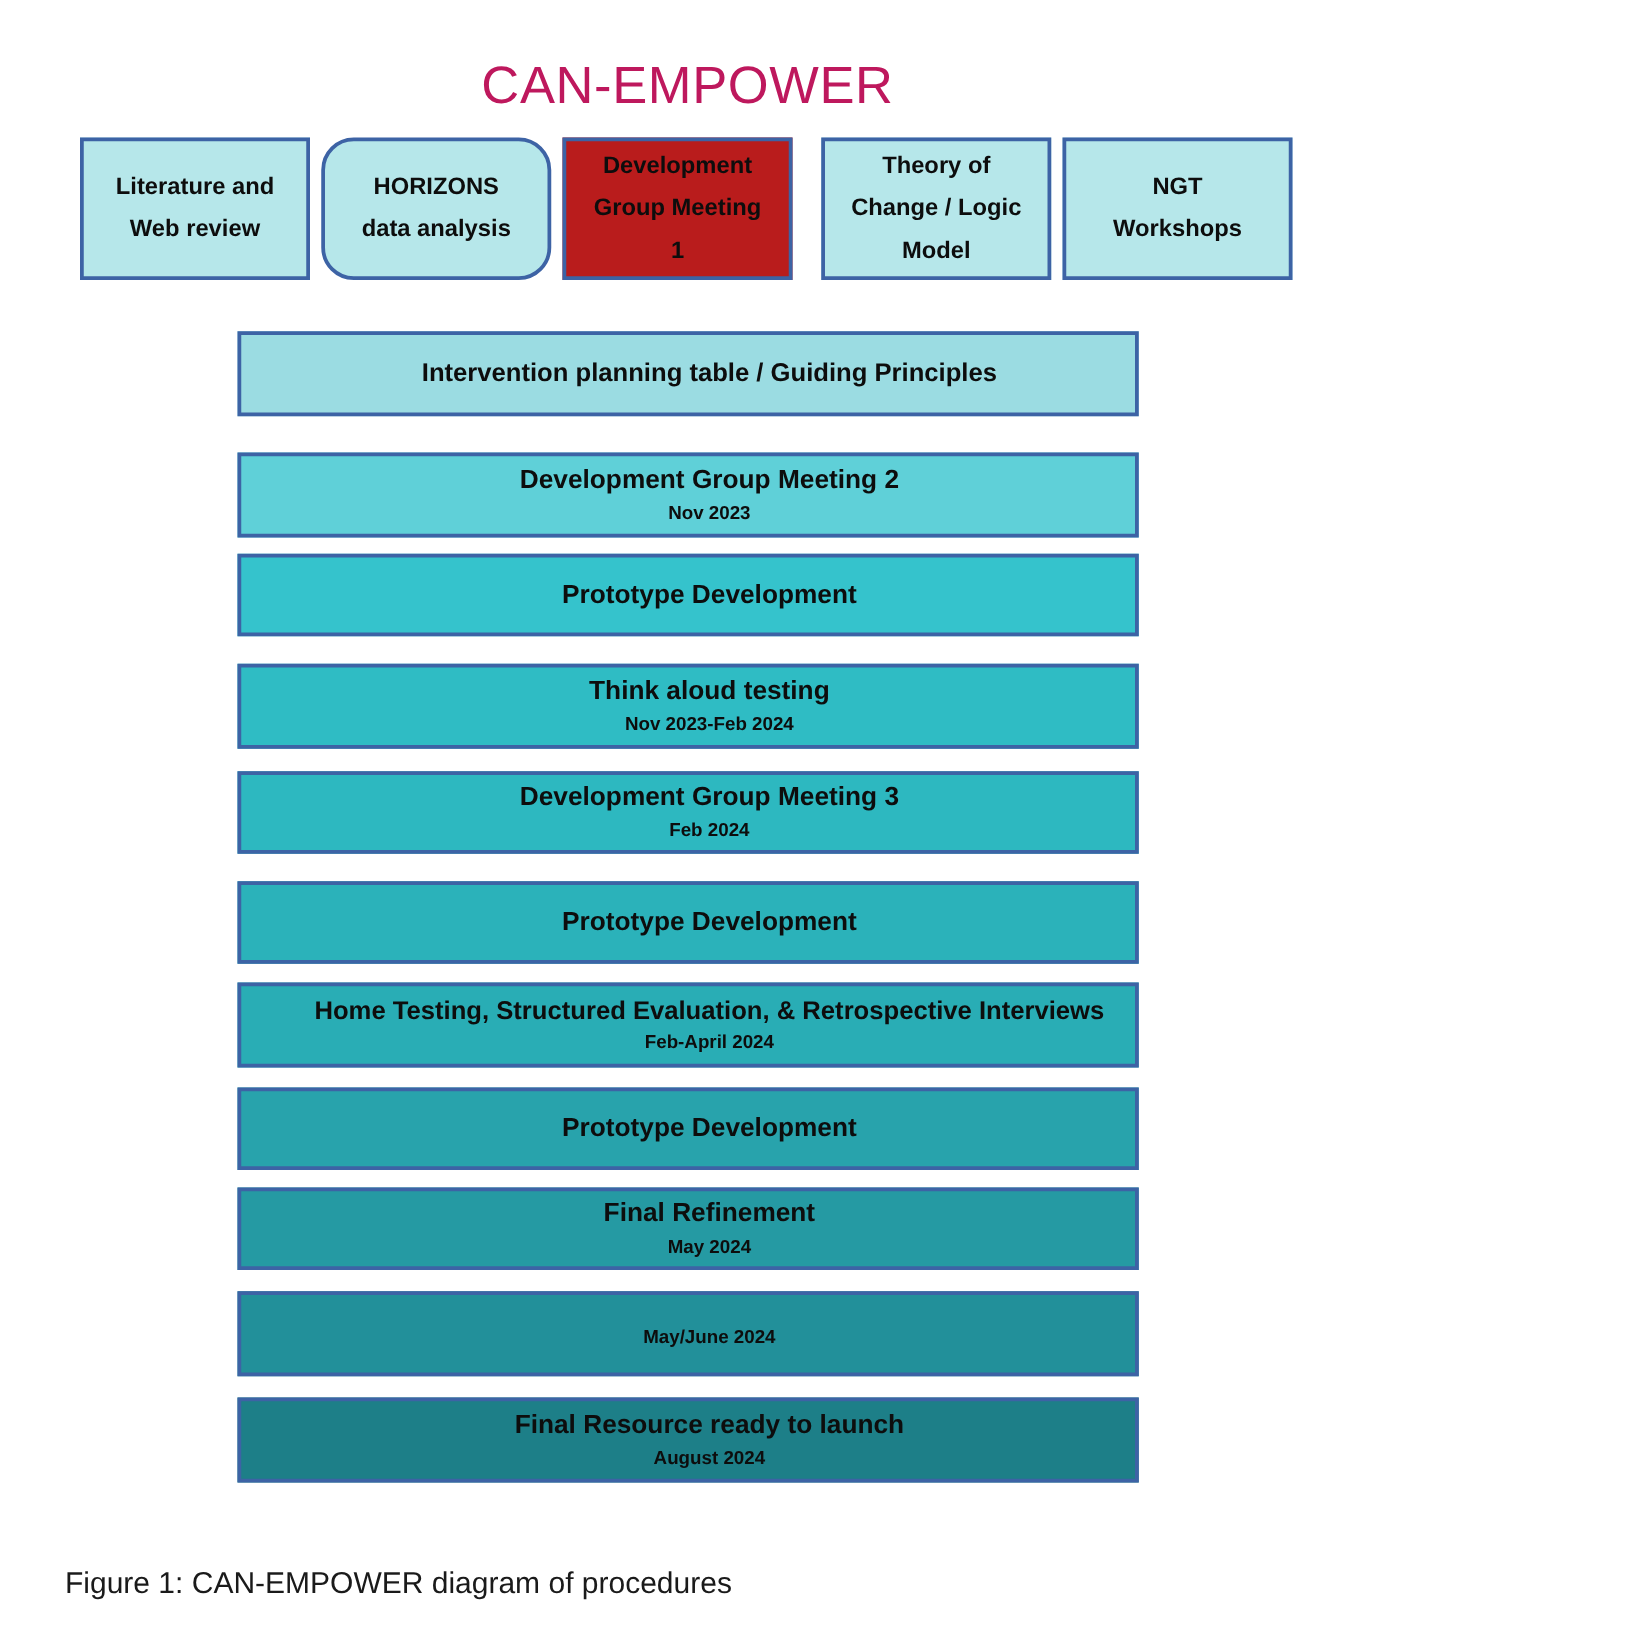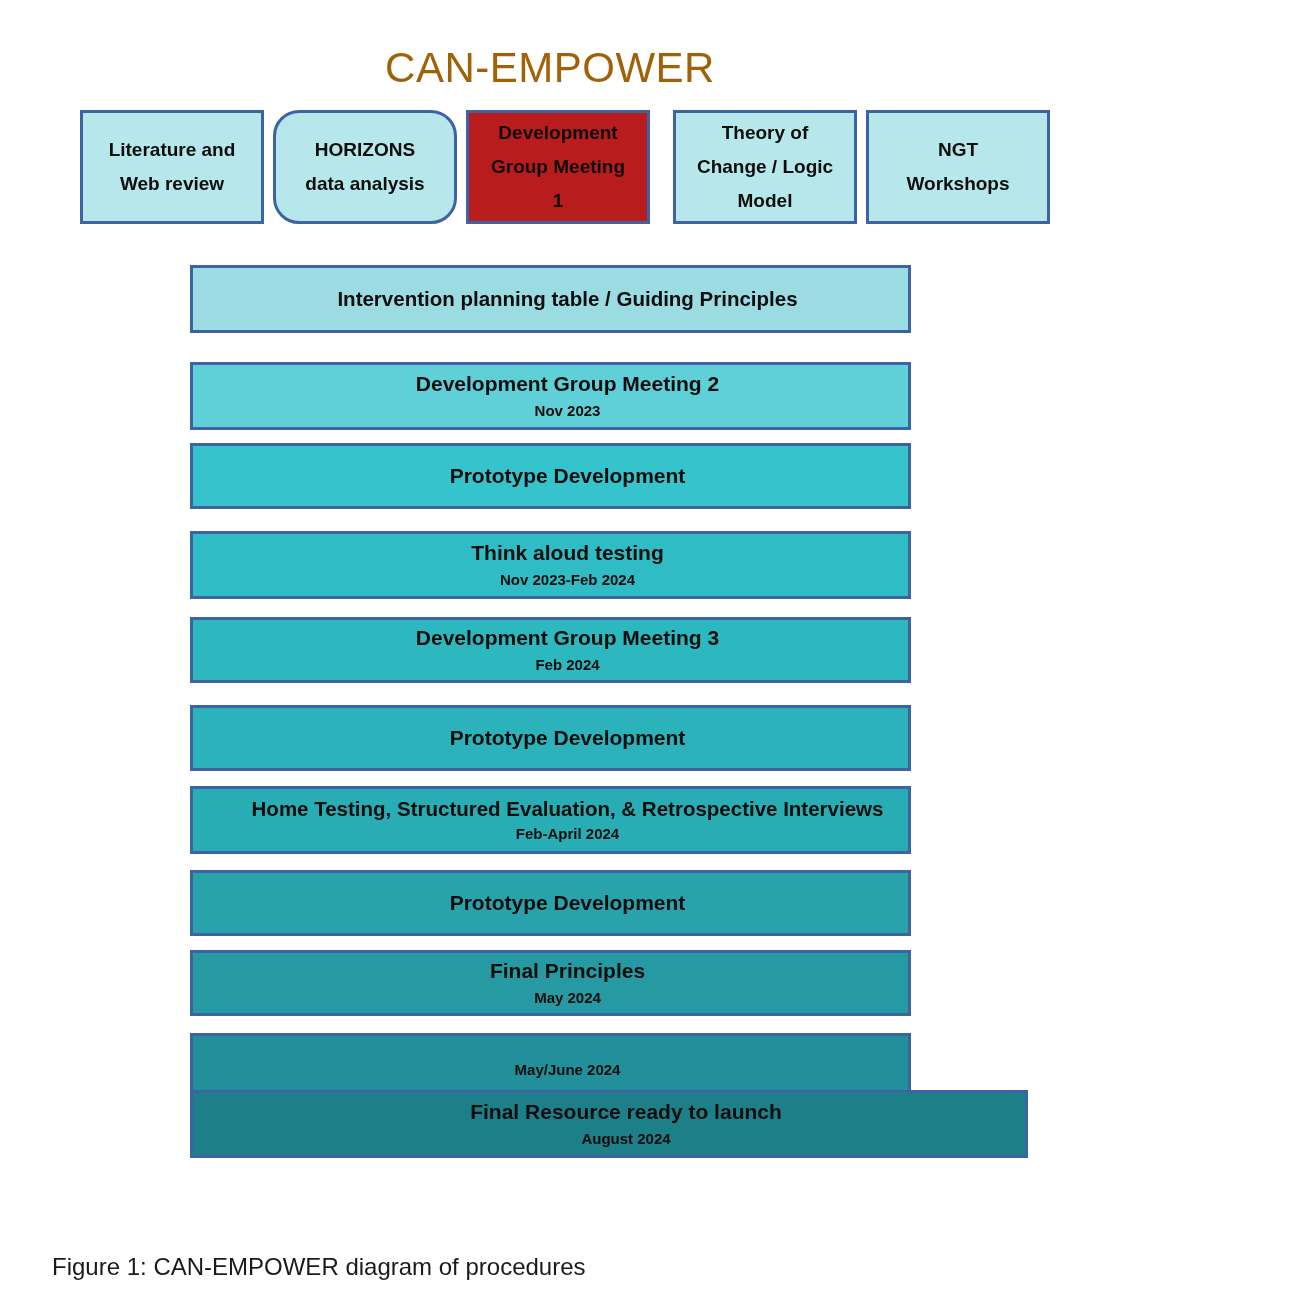--- a/index.html
+++ b/index.html
@@ -20,28 +20,28 @@
   #figure-title {
     position: absolute;
     left: 0;
     top: 44px;
     width: 1100px;
     text-align: center;
     font-family: "Liberation Sans", sans-serif;
     font-size: 42px;
     font-weight: 400;
     letter-spacing: 0.5px;
-    color: #a16207;
+    color: #be185d;
     white-space: nowrap;
   }
 
   
   #top-row {
     position: absolute;
-    left: 80px;
+    left: 64px;
     top: 110px;
     width: 970px;
     height: 114px;
     display: flex;
     gap: 9px;
   }
   .top-box {
     flex: 1 1 0;
     background: #b6e7ea;
     border: 3px solid #3d63a5;
@@ -159,25 +159,25 @@
       <div class="stage-title">Prototype Development</div>
     </div>
     <div class="stage-bar wide" style="position: absolute; left: 0px; top: 521px; width: 721px; height: 68px; background: rgb(41, 173, 181); border-color: rgb(61, 99, 165);">
       <div class="stage-title">Home Testing, Structured Evaluation, &amp; Retrospective Interviews</div>
       <div class="stage-sub">Feb-April 2024</div>
     </div>
     <div class="stage-bar" style="position: absolute; left: 0px; top: 605px; width: 721px; height: 66px; background: rgb(40, 163, 172); border-color: rgb(61, 99, 165);">
       <div class="stage-title">Prototype Development</div>
     </div>
     <div class="stage-bar" style="position: absolute; left: 0px; top: 685px; width: 721px; height: 66px; background: rgb(37, 154, 163); border-color: rgb(61, 99, 165);">
-      <div class="stage-title">Final Principles</div>
+      <div class="stage-title">Final Refinement</div>
       <div class="stage-sub">May 2024</div>
     </div>
     <div class="stage-bar" style="position: absolute; left: 0px; top: 768px; width: 721px; height: 68px; background: rgb(34, 144, 154); border-color: rgb(61, 99, 165);">
       <div class="stage-sub">May/June 2024</div>
     </div>
-    <div class="stage-bar" style="position: absolute; left: 0px; top: 825px; width: 838px; height: 68px; background: rgb(29, 127, 136); border-color: rgb(61, 99, 165);">
+    <div class="stage-bar" style="position: absolute; left: 0px; top: 853px; width: 721px; height: 68px; background: rgb(29, 127, 136); border-color: rgb(61, 99, 165);">
       <div class="stage-title">Final Resource ready to launch</div>
       <div class="stage-sub">August 2024</div>
     </div>
   </div>
 
 <div id="figure-caption">Figure 1: CAN-EMPOWER diagram of procedures</div>
 
 </body></html>

